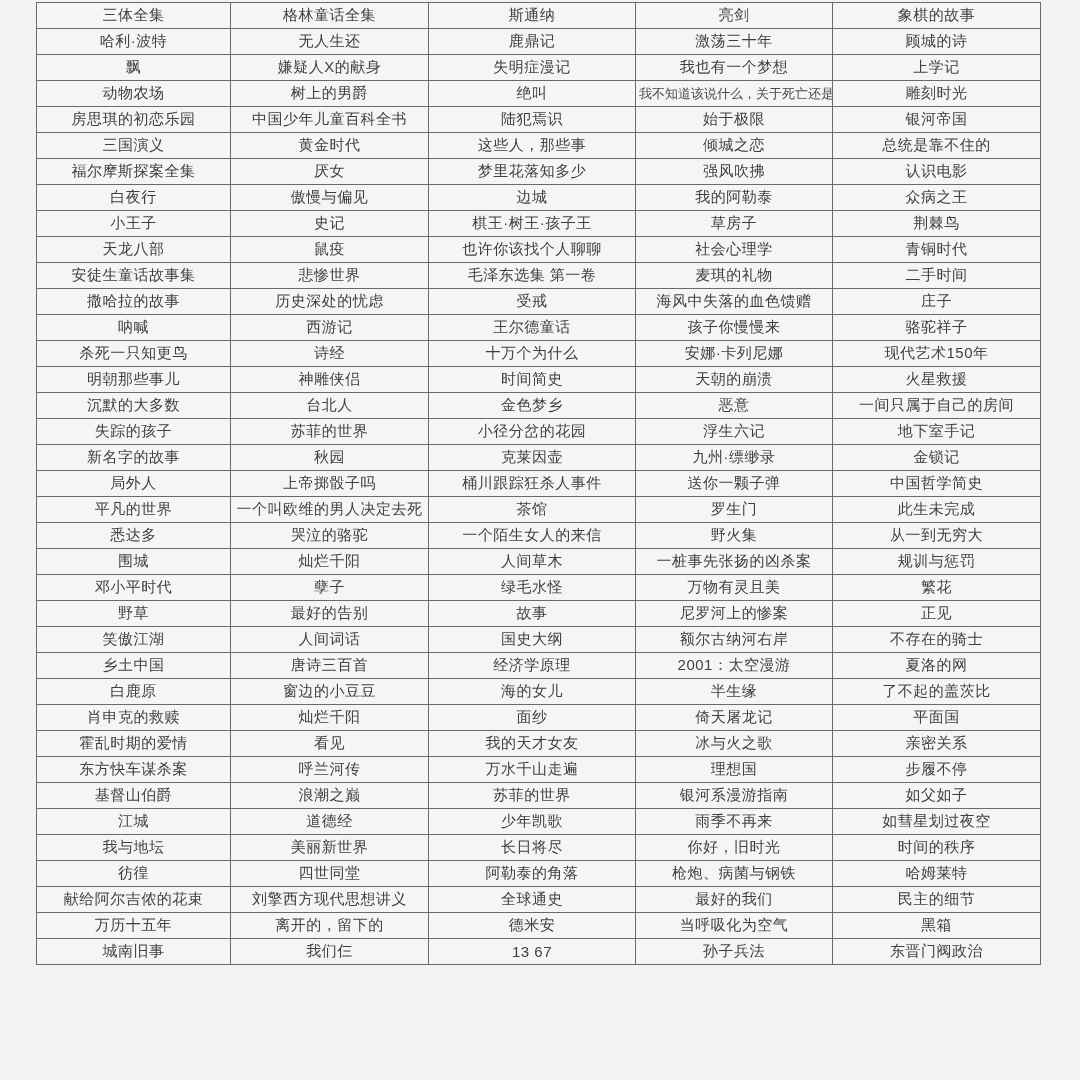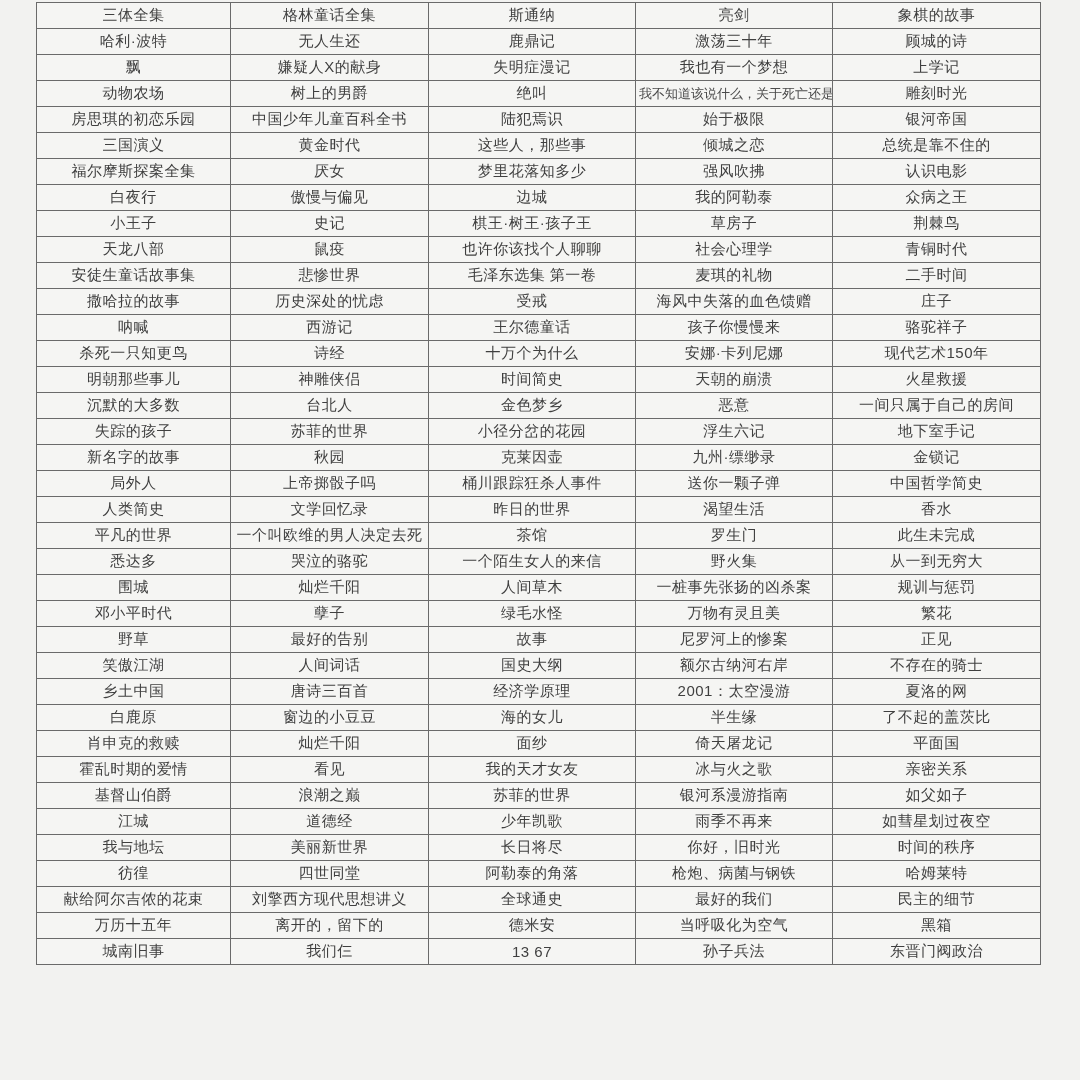--- a/index.html
+++ b/index.html
@@ -192,27 +192,20 @@
           <td>金锁记</td>
         </tr>
         <tr>
           <td>局外人</td>
           <td>上帝掷骰子吗</td>
           <td>桶川跟踪狂杀人事件</td>
           <td>送你一颗子弹</td>
           <td>中国哲学简史</td>
         </tr>
         <tr>
-          <td>人类简史</td>
-          <td>文学回忆录</td>
-          <td>昨日的世界</td>
-          <td>渴望生活</td>
-          <td>香水</td>
-        </tr>
-        <tr>
           <td>平凡的世界</td>
           <td>一个叫欧维的男人决定去死</td>
           <td>茶馆</td>
           <td>罗生门</td>
           <td>此生未完成</td>
         </tr>
         <tr>
           <td>悉达多</td>
           <td>哭泣的骆驼</td>
           <td>一个陌生女人的来信</td>
@@ -269,20 +262,27 @@
           <td>平面国</td>
         </tr>
         <tr>
           <td>霍乱时期的爱情</td>
           <td>看见</td>
           <td>我的天才女友</td>
           <td>冰与火之歌</td>
           <td>亲密关系</td>
         </tr>
         <tr>
+          <td>东方快车谋杀案</td>
+          <td>呼兰河传</td>
+          <td>万水千山走遍</td>
+          <td>理想国</td>
+          <td>步履不停</td>
+        </tr>
+        <tr>
           <td>基督山伯爵</td>
           <td>浪潮之巅</td>
           <td>苏菲的世界</td>
           <td>银河系漫游指南</td>
           <td>如父如子</td>
         </tr>
         <tr>
           <td>江城</td>
           <td>道德经</td>
           <td>少年凯歌</td>

